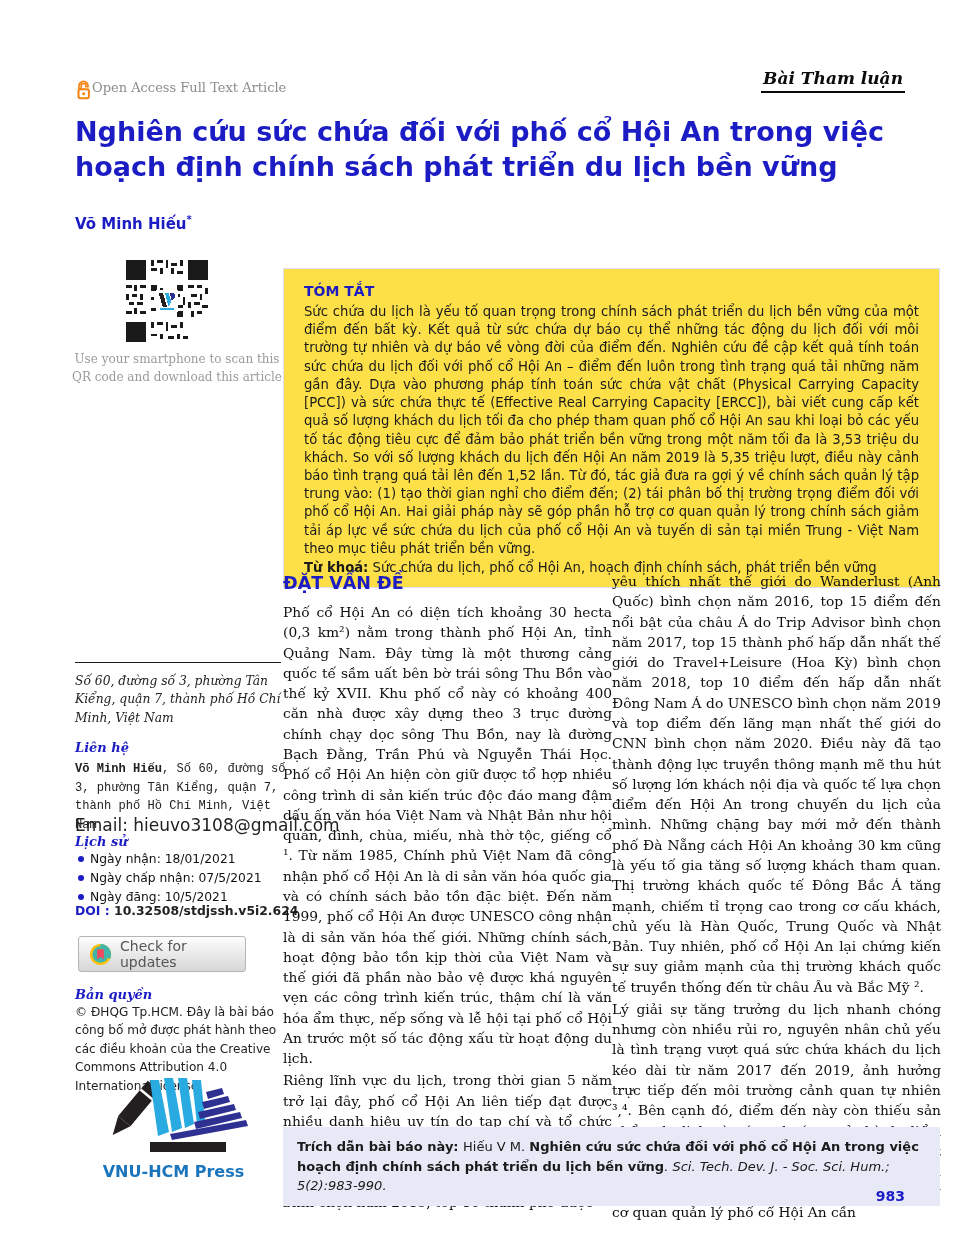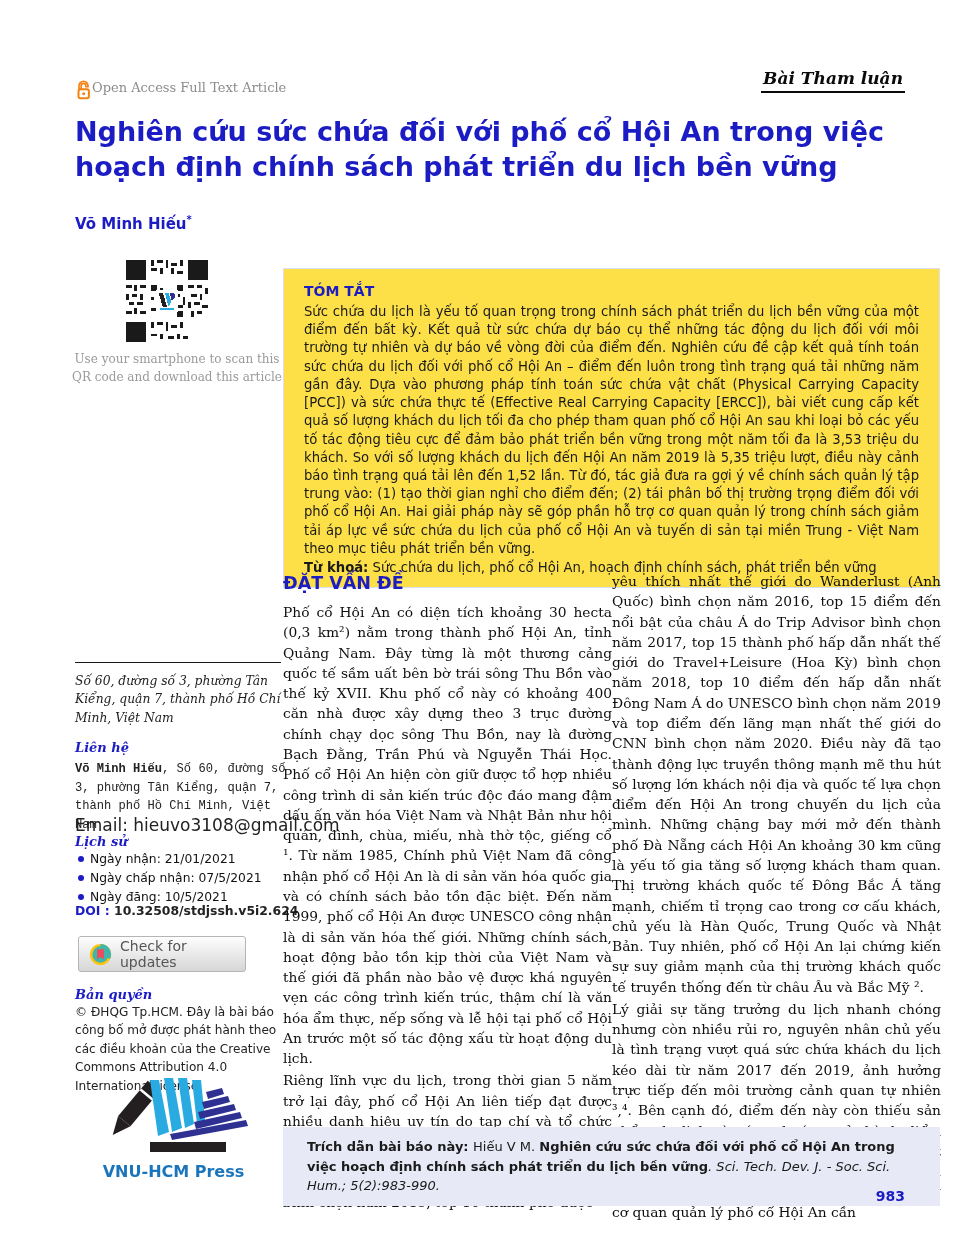--- a/index.html
+++ b/index.html
@@ -63,21 +63,21 @@
   
   .section-h{position:absolute;left:283px;top:573px;font-weight:bold;font-size:17.5px;color:#1c1cc4;}
   .col{position:absolute;width:329px;font-family:"DejaVu Serif",serif;
     font-size:13.8px;line-height:1.47;text-align:justify;color:#0e0e0e;}
   .col1{left:283px;top:602px;}
   .col2{left:612px;top:571px;}
   .col p{margin:0 0 2px 0;}
 
   
   .citation-box{position:absolute;left:283px;top:1127px;width:657px;box-sizing:border-box;
-    background:#e7e9f6;padding:10px 24px;font-size:13px;line-height:1.5;color:#1a1a1a;}
+    background:#e7e9f6;padding:10px 14px;font-size:13px;line-height:1.5;color:#1a1a1a;}
   .citation-box .it{font-style:italic;}
   .page-num{position:absolute;right:65px;top:1188px;font-weight:bold;font-size:14px;color:#1c1cc4;}
 </style>
 </head>
 <body>
 
 <div class="page">
 
   <div class="article-type">Bài Tham luận</div>
   <div class="open-access">
@@ -136,21 +136,21 @@
   <div class="side-h" style="top:740px;">Liên hệ</div>
   <div class="contact-block">
     <b>Võ Minh Hiếu</b><span>, Số 60, đường số 3, phường Tân Kiểng, quận 7, thành phố Hồ Chí Minh, Việt Nam</span>
   </div>
   <div class="email-line">Email: hieuvo3108@gmail.com</div>
 
   <div class="side-h" style="top:834px;">Lịch sử</div>
   <div class="history-list">
     <div class="history-item">
       <span class="bullet"></span>
-      <span>Ngày nhận: 21/01/2021</span>
+      <span>Ngày nhận: 18/01/2021</span>
     </div>
     <div class="history-item">
       <span class="bullet"></span>
       <span>Ngày chấp nhận: 07/5/2021</span>
     </div>
     <div class="history-item">
       <span class="bullet"></span>
       <span>Ngày đăng: 10/5/2021</span>
     </div>
   </div>

